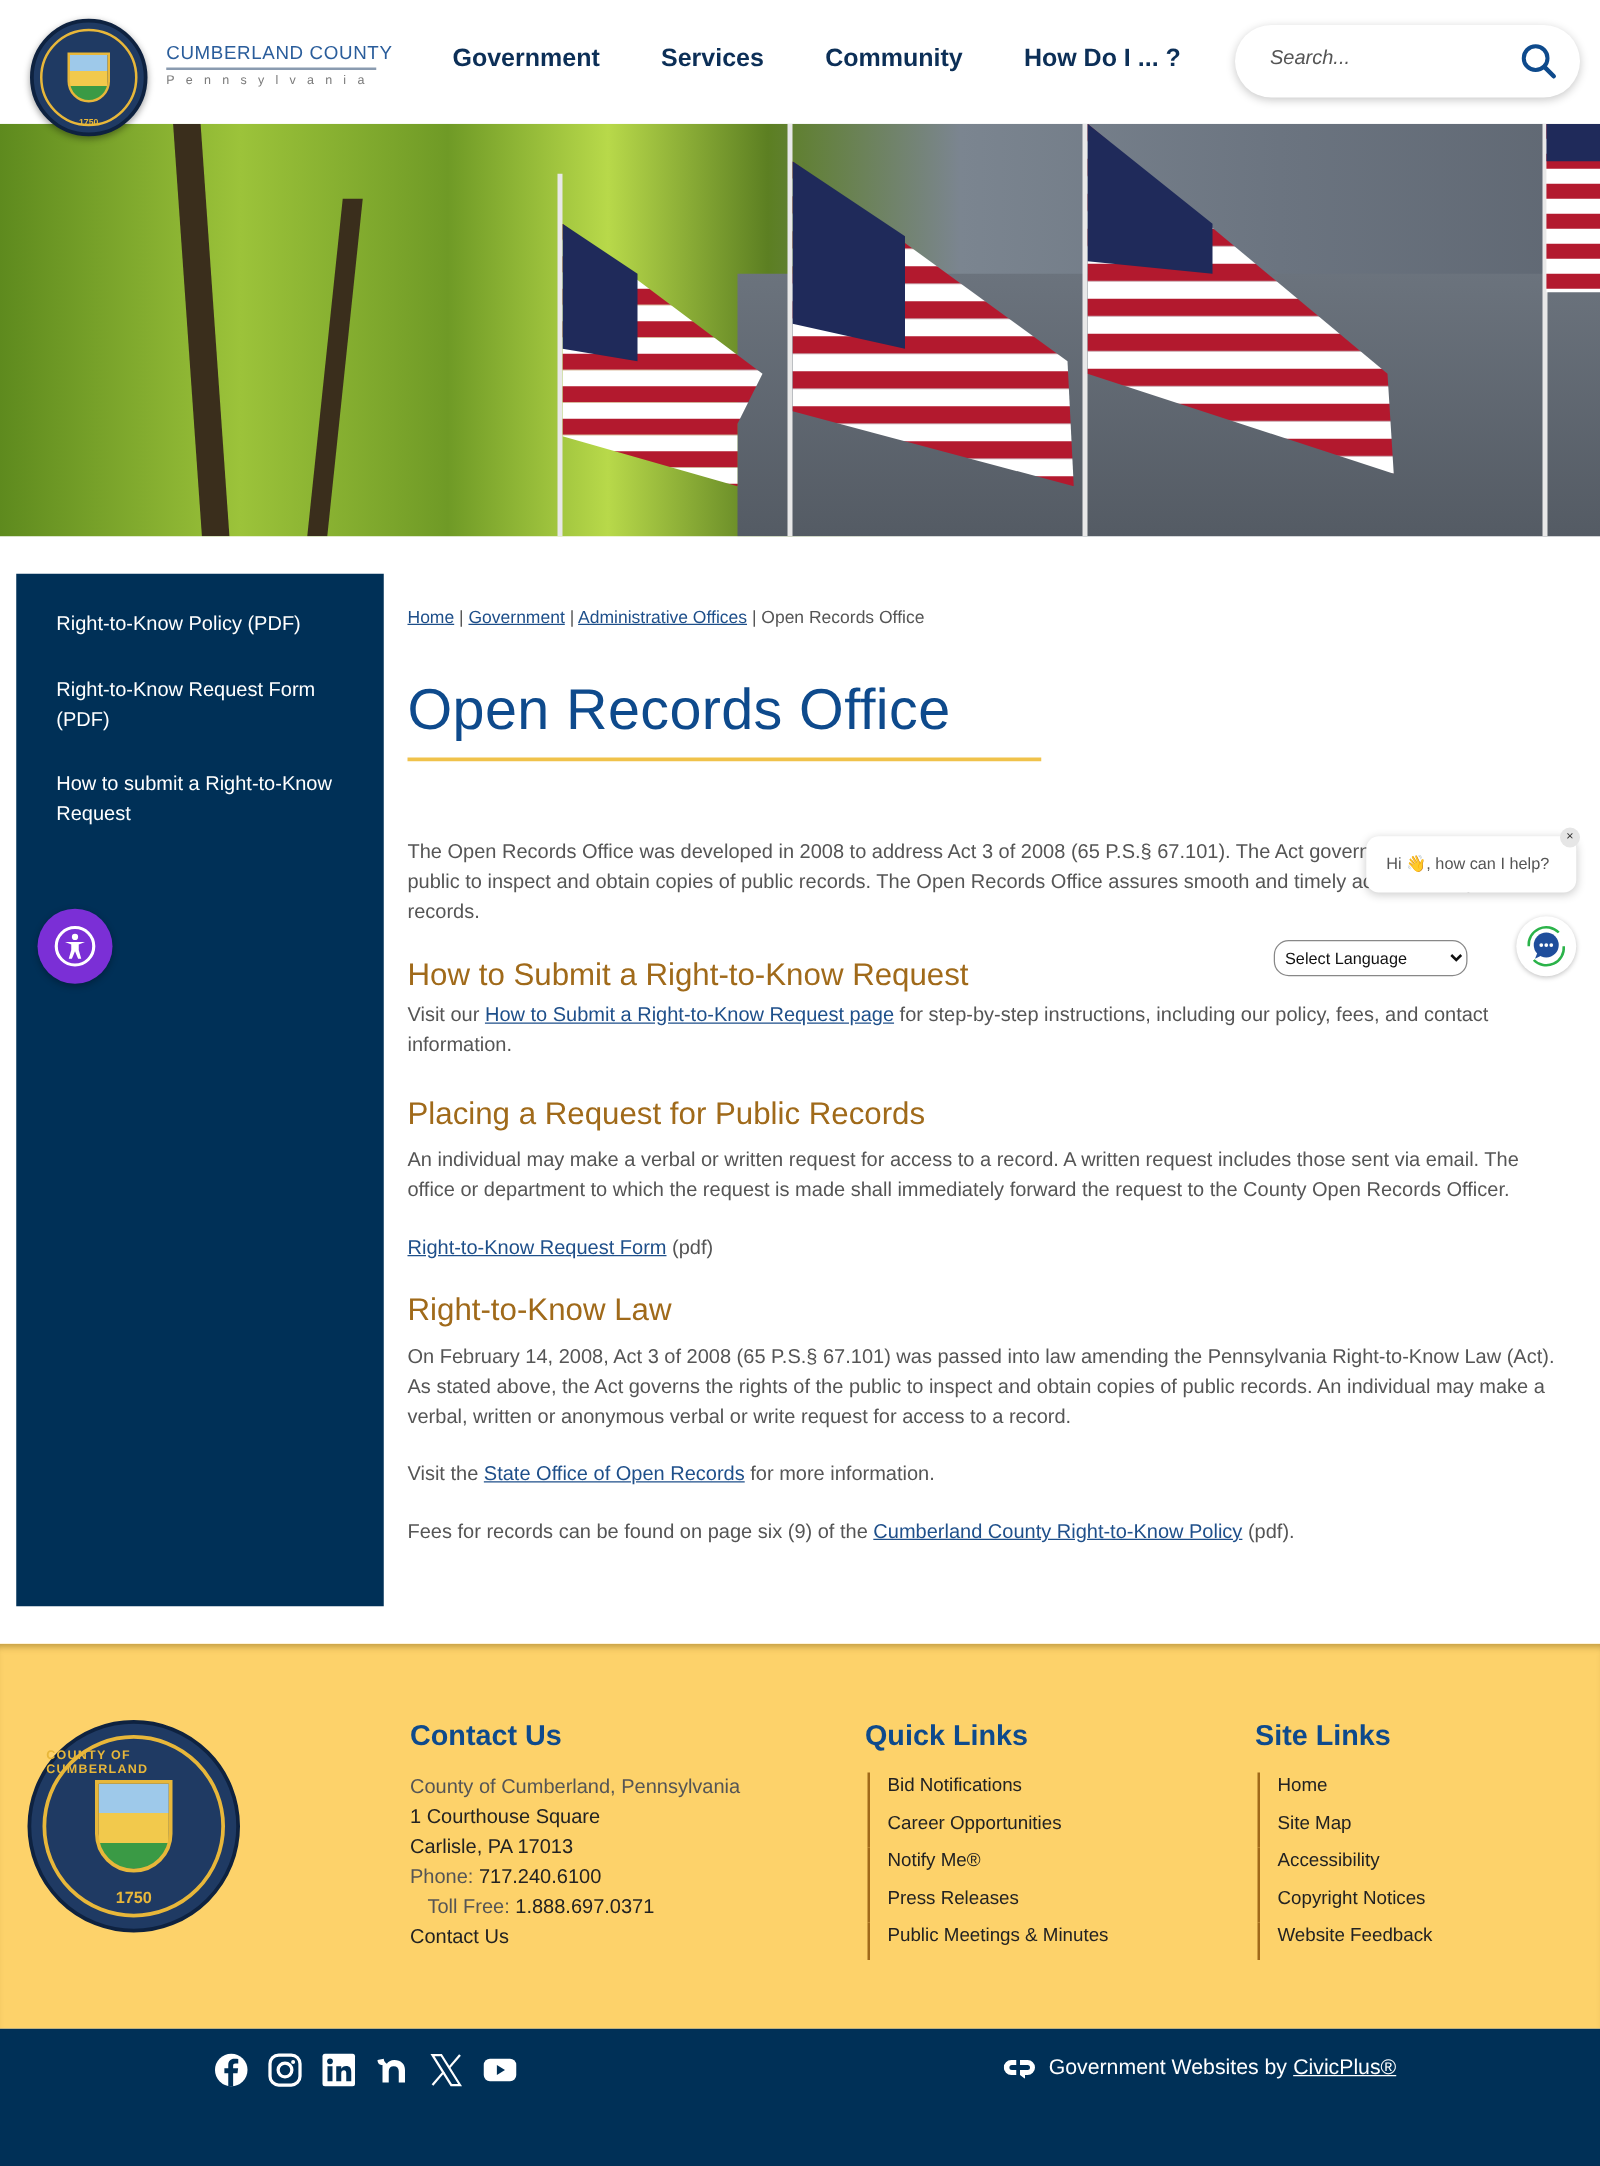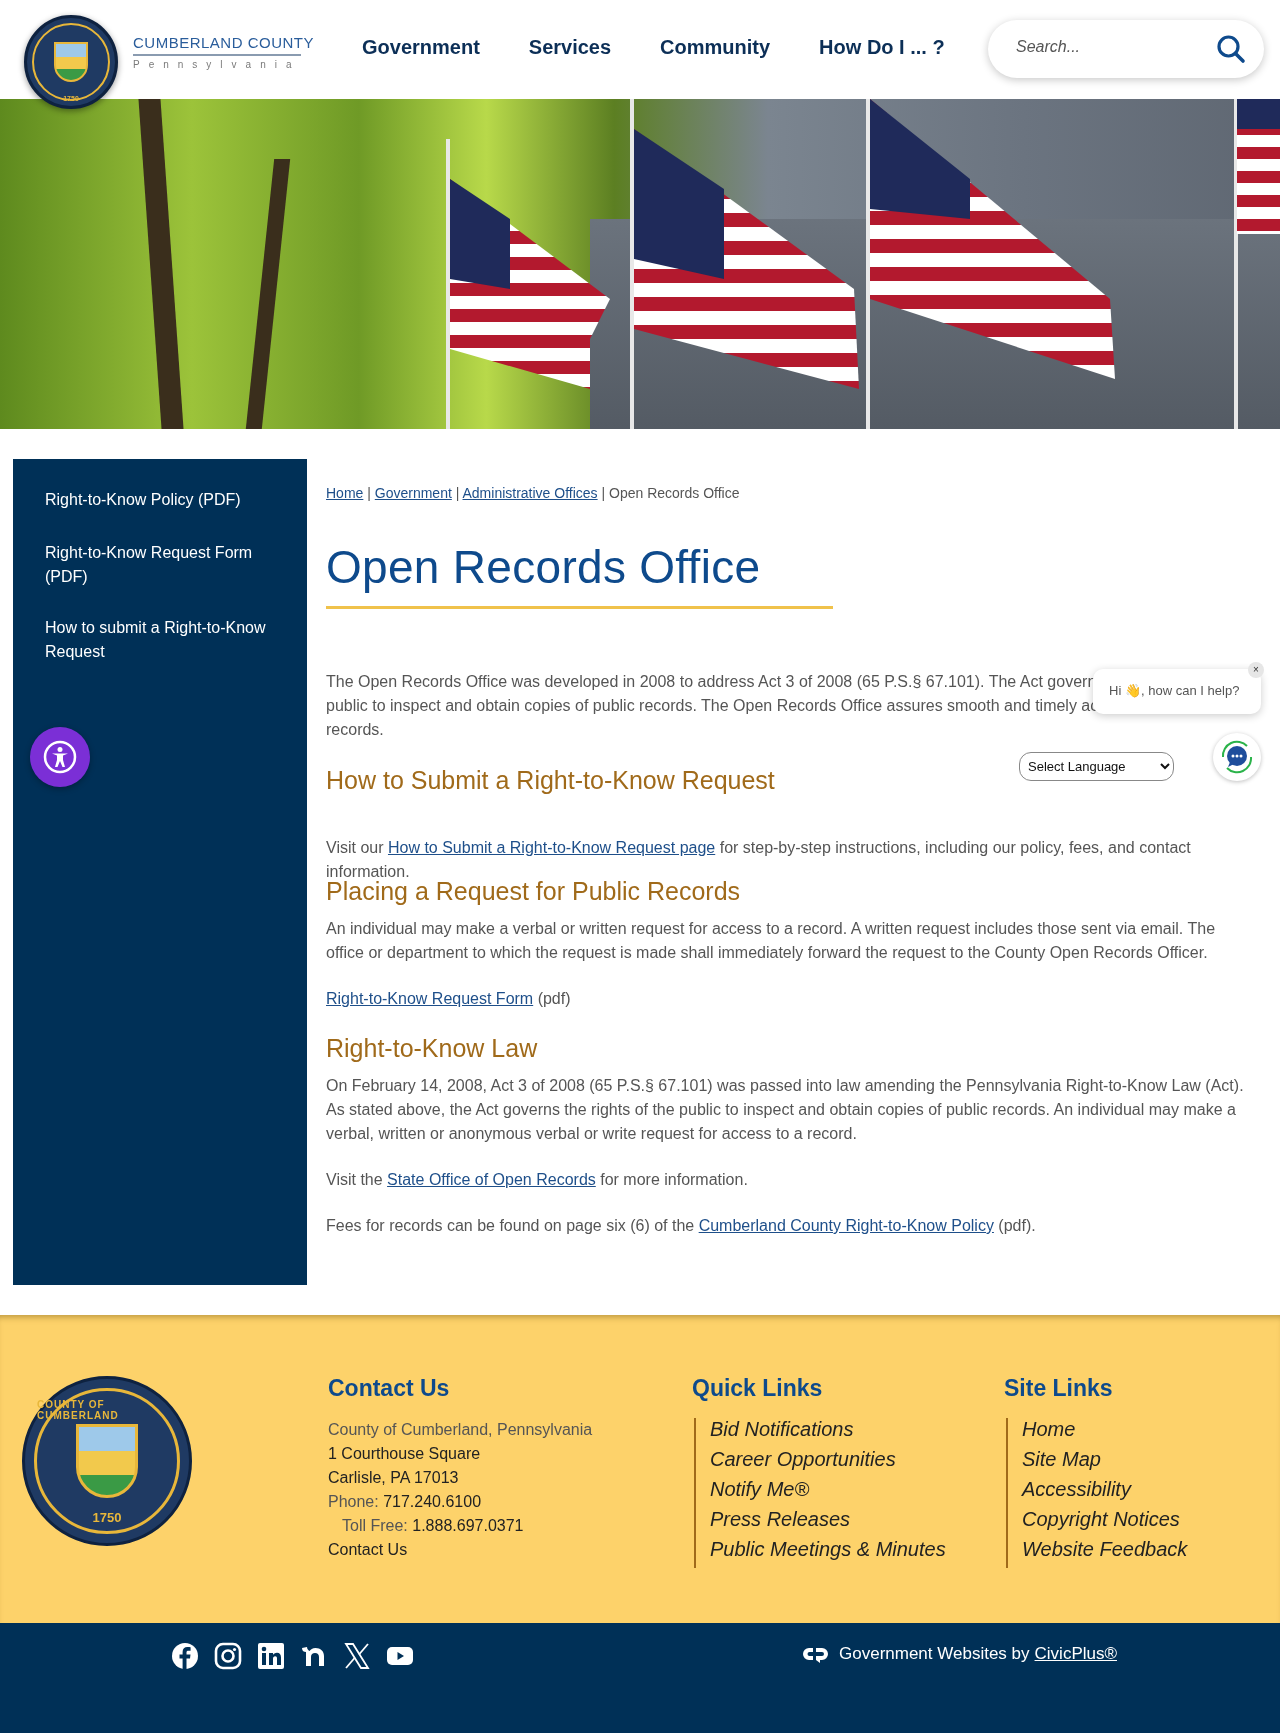--- a/index.html
+++ b/index.html
@@ -54,21 +54,21 @@
   .footer-top { position: absolute; left: 0; top: 1315px; width: 1280px; height: 308px; background: #fdd26a; box-shadow: inset 0 6px 6px -4px rgba(120,90,20,.5); }
   .seal-lg { position: absolute; left: 22px; top: 1376px; width: 170px; height: 170px; border-radius: 50%; background: #1f3a63; border: 3px solid #0e2240; display: flex; align-items: center; justify-content: center; }
   .seal-lg .ring { width: 146px; height: 146px; border-radius: 50%; border: 3px solid #e8b73a; display: flex; align-items: center; justify-content: center; position: relative; }
   .seal-lg .shield { width: 62px; height: 74px; background: linear-gradient(#9ec9ea 0 35%, #f2c94c 35% 70%, #3a9a45 70%); border: 3px solid #e8b73a; border-radius: 0 0 31px 31px; }
   .seal-lg .yr { position: absolute; bottom: 6px; font-size: 13px; color: #e8b73a; font-weight: bold; }
   .seal-lg .txt { position: absolute; top: 8px; font-size: 10px; color: #e8b73a; font-weight: bold; letter-spacing: 1px; }
   .f-head { position: absolute; font-size: 23px; font-weight: bold; color: #0e4a8c; }
   .contact-line { position: absolute; left: 328px; font-size: 16px; line-height: 24px; color: #222; }
   .contact-line.muted { color: #555; }
   .f-list { position: absolute; }
-  .f-list a { display: block; height: 30px; font-size: 20px; line-height: 22px; color: #222; text-decoration: none; border-left: 2px solid #a06a1a; padding-left: 14px; margin-bottom: 0; position: relative; font-style: italic; }
+  .f-list a { display: block; height: 30px; font-size: 15px; line-height: 22px; color: #222; text-decoration: none; border-left: 2px solid #a06a1a; padding-left: 14px; margin-bottom: 0; position: relative; }
 
   .footer-bottom { position: absolute; left: 0; top: 1623px; width: 1280px; height: 110px; background: #003057; }
   .social { position: absolute; left: 171px; top: 1642px; display: flex; }
   .social span { width: 28px; height: 28px; margin-right: 15px; display: flex; align-items: center; justify-content: center; }
   .powered { position: absolute; left: 803px; top: 1644px; color: #fff; font-size: 17px; display: flex; align-items: center; }
   .powered a { color: #fff; text-decoration: underline; margin-left: 5px; }
 </style>
 </head>
 <body>
 
@@ -169,30 +169,30 @@
   <a href="#">Administrative Offices</a>
   <span>|</span>
   <span>Open Records Office</span>
 </div>
 <h1 class="page-title">Open Records Office</h1>
 <div class="title-rule"></div>
 
 <p class="para" style="top:670px;">The Open Records Office was developed in 2008 to address Act 3 of 2008 (65 P.S.§ 67.101). The Act governs the rights of the public to inspect and obtain copies of public records. The Open Records Office assures smooth and timely access to requested records.</p>
 
 <h2 class="h2" style="top:766px;">How to Submit a Right-to-Know Request</h2>
-<p class="para" style="top:836px;"><span>Visit our </span><a href="#">How to Submit a Right-to-Know Request page</a><span> for step-by-step instructions, including our policy, fees, and contact information.</span></p>
+<p class="para" style="top:801px;"><span>Visit our </span><a href="#">How to Submit a Right-to-Know Request page</a><span> for step-by-step instructions, including our policy, fees, and contact information.</span></p>
 
 <h2 class="h2" style="top:877px;">Placing a Request for Public Records</h2>
 <p class="para" style="top:917px;">An individual may make a verbal or written request for access to a record. A written request includes those sent via email. The office or department to which the request is made shall immediately forward the request to the County Open Records Officer.</p>
 <p class="para" style="top:987px;"><a href="#">Right-to-Know Request Form</a><span> (pdf)</span></p>
 
 <h2 class="h2" style="top:1034px;">Right-to-Know Law</h2>
 <p class="para" style="top:1074px;">On February 14, 2008, Act 3 of 2008 (65 P.S.§ 67.101) was passed into law amending the Pennsylvania Right-to-Know Law (Act). As stated above, the Act governs the rights of the public to inspect and obtain copies of public records. An individual may make a verbal, written or anonymous verbal or write request for access to a record.</p>
 <p class="para" style="top:1168px;"><span>Visit the </span><a href="#">State Office of Open Records</a><span> for more information.</span></p>
-<p class="para" style="top:1214px;"><span>Fees for records can be found on page six (6) of the </span><a href="#">Cumberland County Right-to-Know Policy</a><span> (pdf).</span></p>
+<p class="para" style="top:1214px;"><span>Fees for records can be found on page six (9) of the </span><a href="#">Cumberland County Right-to-Know Policy</a><span> (pdf).</span></p>
 
 <div class="chat-bubble">Hi 👋, how can I help?</div>
 <div class="chat-close">×</div>
 <select class="lang-select">
   <option>Select Language</option>
 </select>
 <div class="chat-btn">
   <svg width="40" height="40" viewBox="0 0 40 40">
     <path d="M6 20 A14 14 0 0 1 30 9" fill="none" stroke="#2bb34a" stroke-width="2"></path>
     <path d="M34 20 A14 14 0 0 1 10 31" fill="none" stroke="#2bb34a" stroke-width="2"></path>

